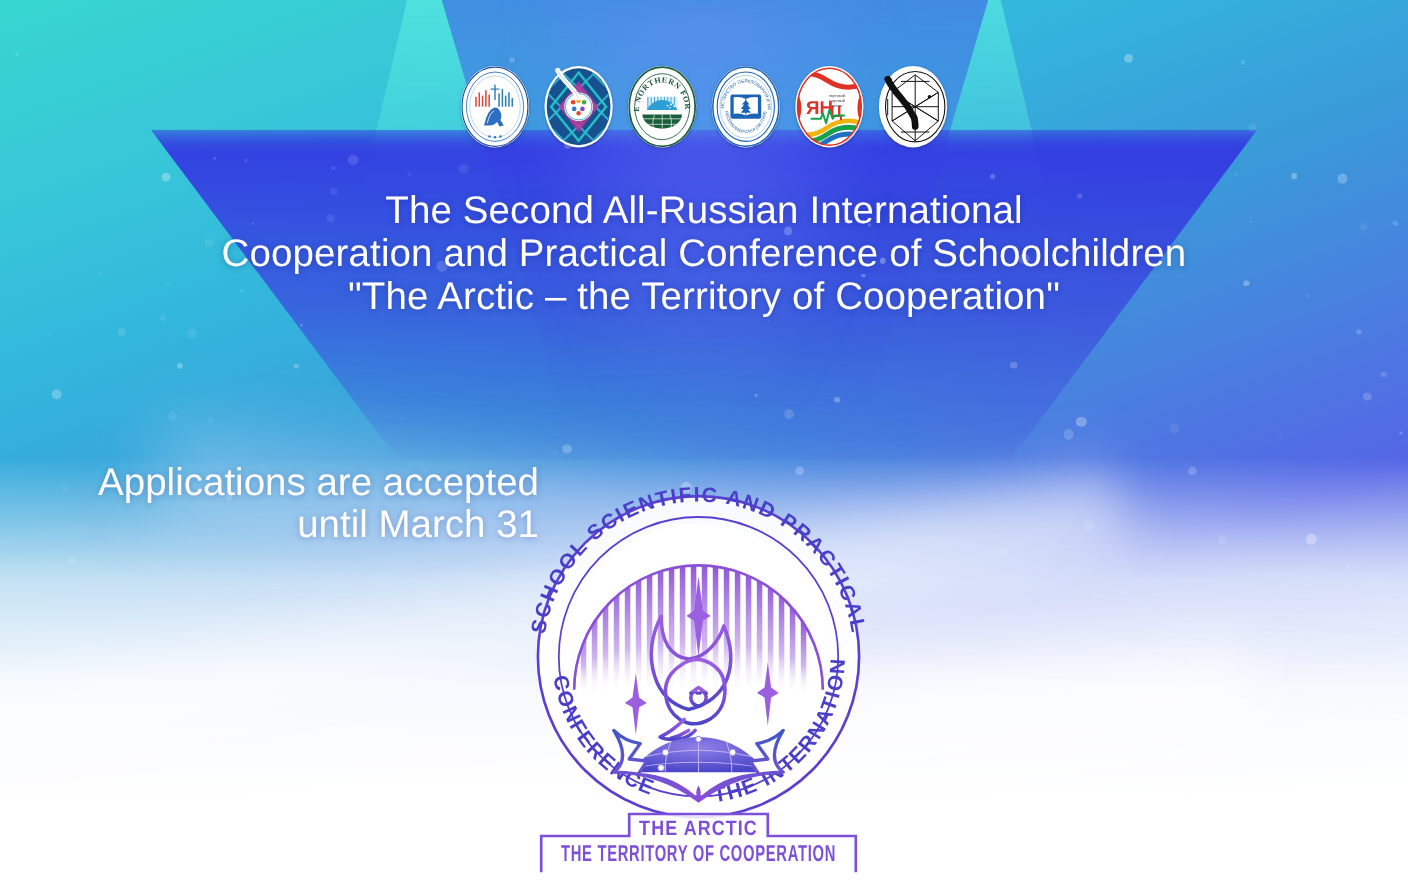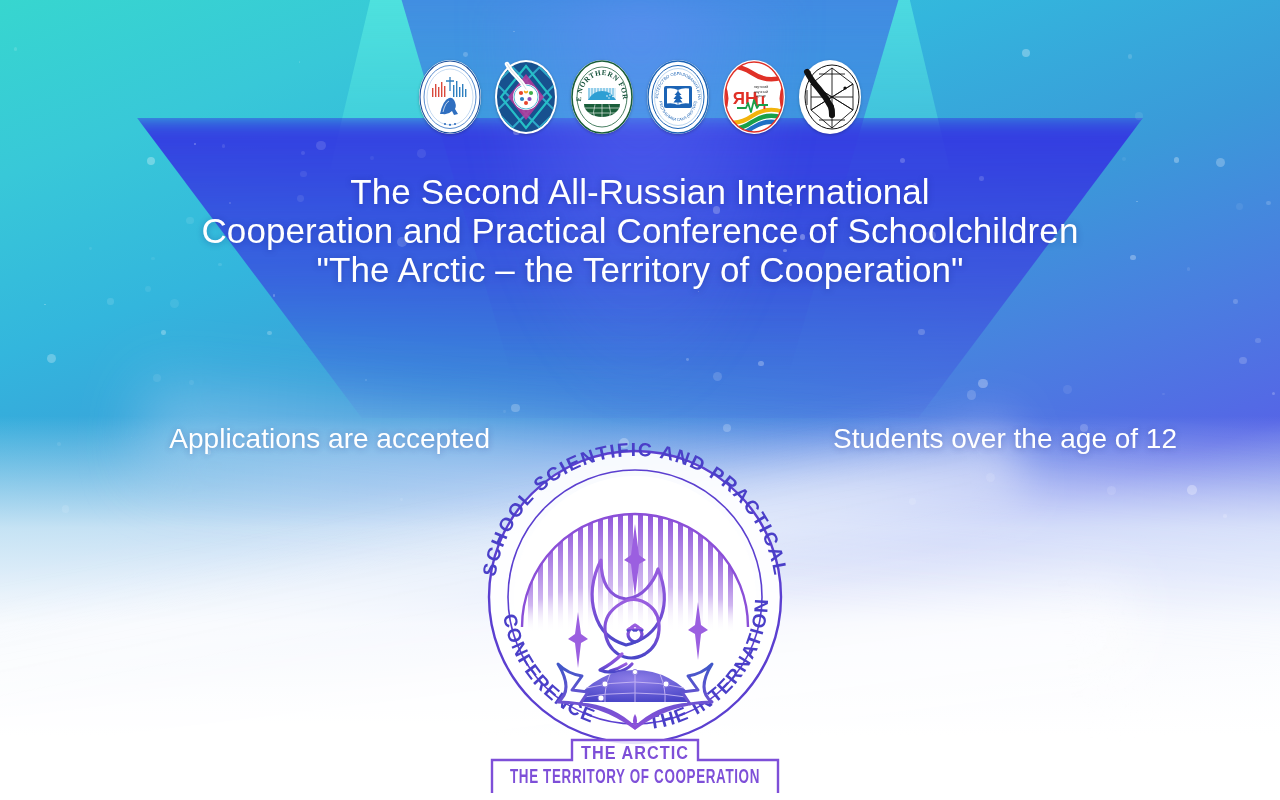--- a/index.html
+++ b/index.html
@@ -86,21 +86,21 @@
     font-family:"Liberation Sans","DejaVu Sans",sans-serif;
     font-size:35px;line-height:39px;font-weight:400;
     letter-spacing:0.1px;
     text-shadow:0 1px 6px rgba(20,30,120,0.35);
   }
   #headline .ln{display:block;white-space:nowrap;}
 
   
   .note{
     position:absolute;top:420px;color:#ffffff;
-    font-size:28px;line-height:38px;font-weight:400;
+    font-size:35px;line-height:38px;font-weight:400;
     text-shadow:0 1px 6px rgba(30,40,130,0.30);
   }
   #note-left{left:40px;width:450px;text-align:right;}
   #note-right{right:40px;width:470px;text-align:center;}
   .note .ln{display:block;white-space:nowrap;}
 
   
   #emblem{position:absolute;left:470px;top:412px;width:330px;height:388px;}
   #emblem svg{display:block;width:100%;height:100%;}
 </style>
@@ -388,24 +388,24 @@
   </div>
 
   <div id="headline">
     <span class="ln">The Second All-Russian International</span>
     <span class="ln">Cooperation and Practical Conference of Schoolchildren</span>
     <span class="ln">"The Arctic – the Territory of Cooperation"</span>
   </div>
 
   <div class="note" id="note-left">
     <span class="ln">Applications are accepted</span>
+    <span class="ln">until March 31</span>
   </div>
 
   <div class="note" id="note-right">
-    <span class="ln">Students over the age of 12</span>
   </div>
 
   <div id="emblem">
     <svg viewBox="0 0 330 388">
       <defs>
         <linearGradient id="gPurple" x1="0" y1="0" x2="0" y2="1">
           <stop offset="0%" stop-color="#9b5fe0"></stop>
           <stop offset="55%" stop-color="#7e4fd8"></stop>
           <stop offset="100%" stop-color="#4a46c8"></stop>
         </linearGradient>

